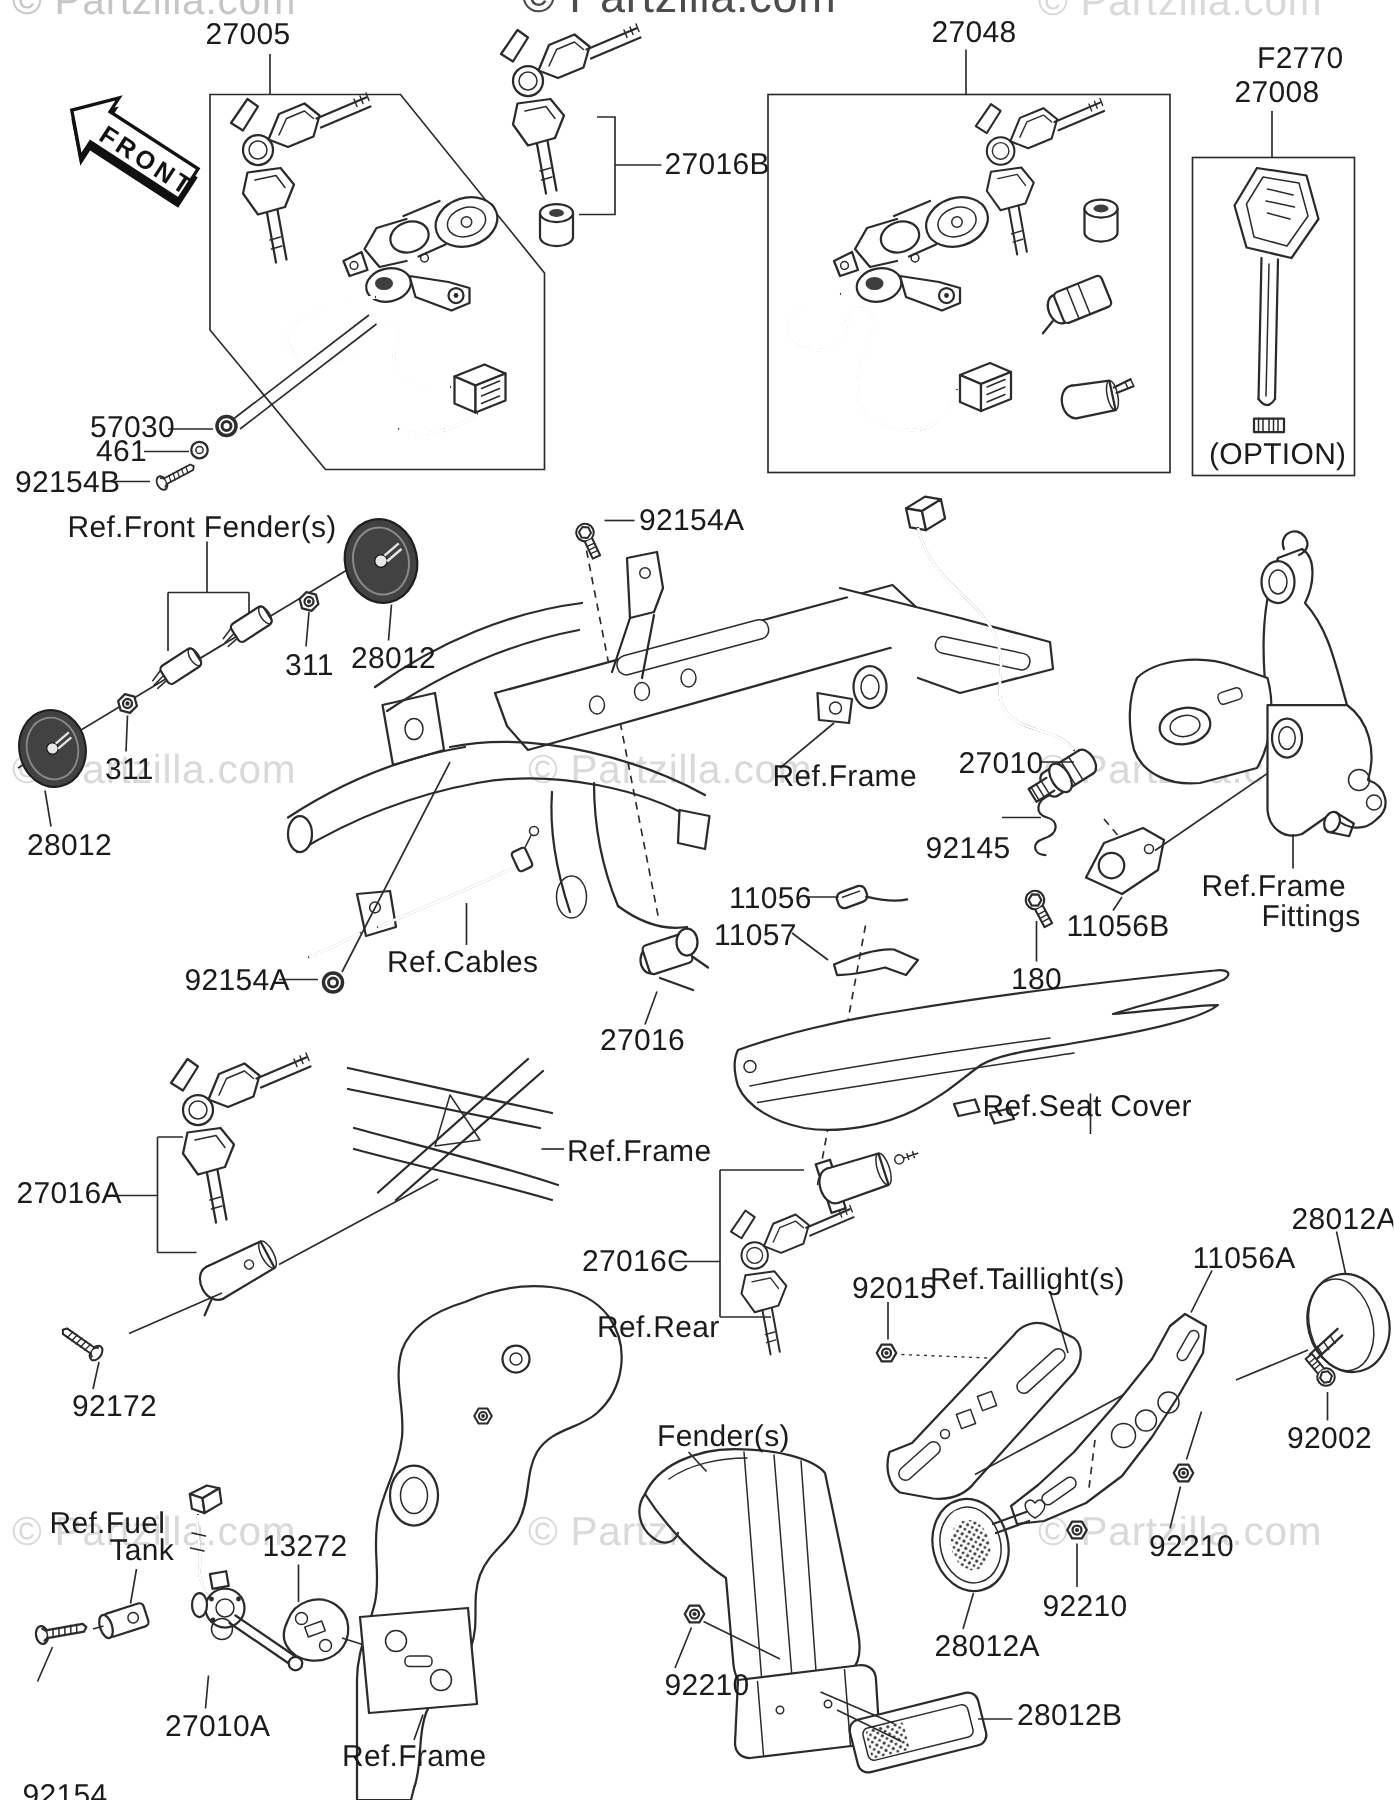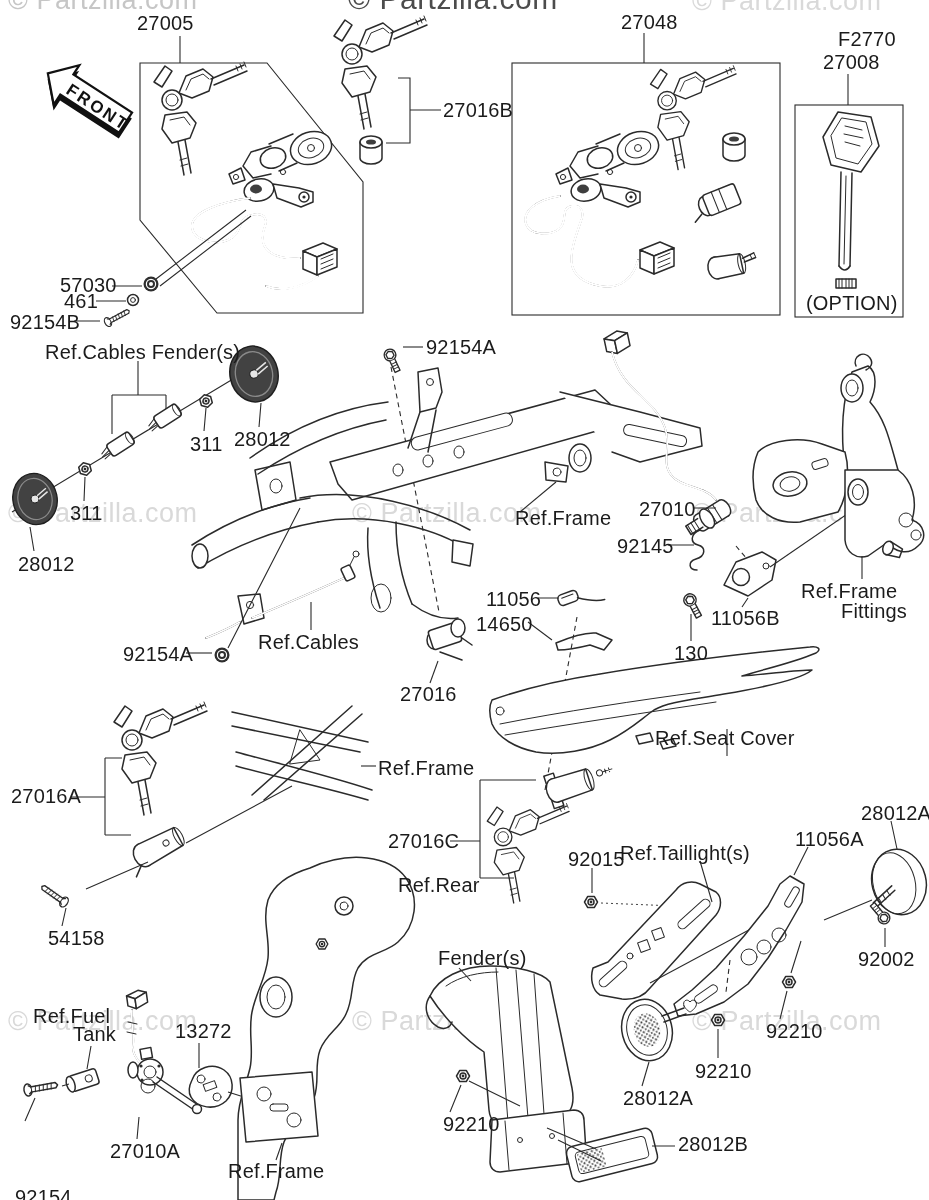--- a/index.html
+++ b/index.html
@@ -534,47 +534,47 @@
 
   <div class="lbl" style="left:137px;top:13px">27005</div>
   <div class="lbl" style="left:443px;top:100px">27016B</div>
   <div class="lbl" style="left:621px;top:12px">27048</div>
   <div class="lbl" style="left:838px;top:29px">F2770</div>
   <div class="lbl" style="left:823px;top:52px">27008</div>
   <div class="lbl" style="left:806px;top:293px">(OPTION)</div>
   <div class="lbl" style="left:60px;top:275px">57030</div>
   <div class="lbl" style="left:64px;top:291px">461</div>
   <div class="lbl" style="left:10px;top:312px">92154B</div>
-  <div class="lbl" style="left:45px;top:342px">Ref.Cables Fender(s)</div>
+  <div class="lbl" style="left:45px;top:342px">Ref.Front Fender(s)</div>
   <div class="lbl" style="left:426px;top:337px">92154A</div>
   <div class="lbl" style="left:190px;top:434px">311</div>
   <div class="lbl" style="left:234px;top:429px">28012</div>
   <div class="lbl" style="left:515px;top:508px">Ref.Frame</div>
   <div class="lbl" style="left:639px;top:499px">27010</div>
-  <div class="lbl" style="left:617px;top:536px">92145</div>
+  <div class="lbl" style="left:617px;top:556px">92145</div>
   <div class="lbl" style="left:801px;top:581px">Ref.Frame</div>
   <div class="lbl" style="left:841px;top:601px">Fittings</div>
   <div class="lbl" style="left:486px;top:589px">11056</div>
-  <div class="lbl" style="left:476px;top:614px">14650</div>
+  <div class="lbl" style="left:476px;top:614px">11057</div>
   <div class="lbl" style="left:711px;top:608px">11056B</div>
-  <div class="lbl" style="left:674px;top:643px">130</div>
+  <div class="lbl" style="left:674px;top:643px">180</div>
   <div class="lbl" style="left:70px;top:503px">311</div>
   <div class="lbl" style="left:18px;top:554px">28012</div>
   <div class="lbl" style="left:123px;top:644px">92154A</div>
   <div class="lbl" style="left:258px;top:632px">Ref.Cables</div>
   <div class="lbl" style="left:400px;top:684px">27016</div>
   <div class="lbl" style="left:378px;top:758px">Ref.Frame</div>
   <div class="lbl" style="left:655px;top:728px">Ref.Seat Cover</div>
   <div class="lbl" style="left:11px;top:786px">27016A</div>
   <div class="lbl" style="left:388px;top:831px">27016C</div>
   <div class="lbl" style="left:568px;top:849px">92015</div>
   <div class="lbl" style="left:620px;top:843px">Ref.Taillight(s)</div>
   <div class="lbl" style="left:795px;top:829px">11056A</div>
   <div class="lbl" style="left:861px;top:803px">28012A</div>
-  <div class="lbl" style="left:48px;top:928px">54158</div>
+  <div class="lbl" style="left:48px;top:928px">92172</div>
   <div class="lbl" style="left:398px;top:875px">Ref.Rear</div>
   <div class="lbl" style="left:438px;top:948px">Fender(s)</div>
   <div class="lbl" style="left:858px;top:949px">92002</div>
   <div class="lbl" style="left:33px;top:1006px">Ref.Fuel</div>
   <div class="lbl" style="left:73px;top:1024px">Tank</div>
   <div class="lbl" style="left:175px;top:1021px">13272</div>
   <div class="lbl" style="left:766px;top:1021px">92210</div>
   <div class="lbl" style="left:695px;top:1061px">92210</div>
   <div class="lbl" style="left:623px;top:1088px">28012A</div>
   <div class="lbl" style="left:15px;top:1187px">92154</div>

